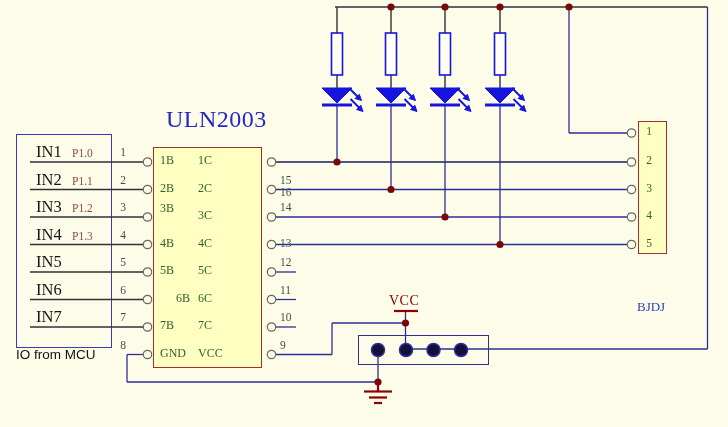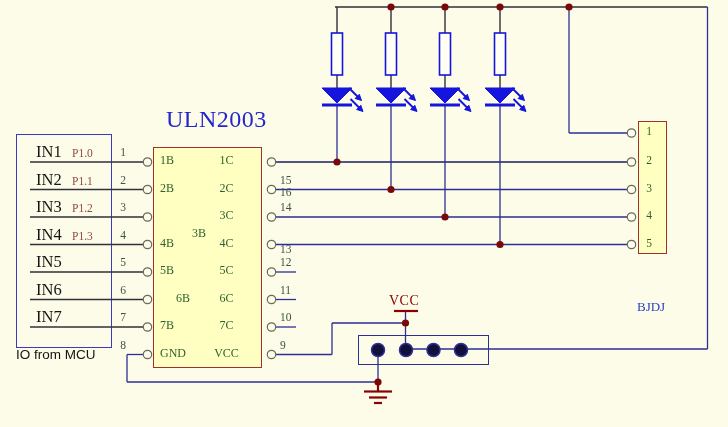--- a/index.html
+++ b/index.html
@@ -15,21 +15,21 @@
   .title{left:166px;top:106px;font-size:24px;color:#2525cc;letter-spacing:.5px;}
   .io-caption{left:16px;top:348px;font-family:"Liberation Sans",sans-serif;font-size:13.5px;color:#141414;}
   .st-caption{left:612px;top:94px;font-family:"Liberation Sans",sans-serif;font-size:13.5px;color:#141414;}
   .bjdj{left:637px;top:256px;font-size:13px;color:#2b3fbf;margin-top:44px;}
   .vcc-lbl{left:389px;top:293px;font-size:14px;color:#8B0000;letter-spacing:.5px;}
   .in-lbl{font-size:16.5px;color:#151515;}
   .port-lbl{font-size:11.5px;color:#8f4a4a;}
   .pin-num{font-size:11.5px;color:#3d5248;}
   .num-l{text-align:right;}
   .pin-name{font-size:12px;color:#2f6030;}
-  .pin-name-r{text-align:center;}
+  .pin-name-r{text-align:left;}
   .step-num{font-size:11.5px;color:#2f6030;text-align:center;}
 </style>
 </head>
 <body>
 
 <div id="canvas">
 
   <div class="box io-box"></div>
   <div class="box ic-box"></div>
   <div class="box st-box"></div>
@@ -178,38 +178,38 @@
     <span class="t in-lbl" style="left: 36px; top: 225.5px;">IN4</span>
     <span class="t port-lbl" style="left: 72px; top: 229.5px; text-align: right;">P1.3</span>
     <span class="t in-lbl" style="left: 36px; top: 253px;">IN5</span>
     <span class="t in-lbl" style="left: 36px; top: 280.5px;">IN6</span>
     <span class="t in-lbl" style="left: 36px; top: 308px;">IN7</span>
     <span class="t pin-num num-l" style="left: 100px; top: 146px; width: 26px;">1</span>
     <span class="t pin-name" style="left: 160px; top: 154px;">1B</span>
     <span class="t pin-num num-l" style="left: 100px; top: 173.5px; width: 26px;">2</span>
     <span class="t pin-name" style="left: 160px; top: 181.5px;">2B</span>
     <span class="t pin-num num-l" style="left: 100px; top: 201px; width: 26px;">3</span>
-    <span class="t pin-name" style="left: 160px; top: 227px; margin-left: 32px;">3B</span>
+    <span class="t pin-name" style="left: 160px; top: 202px;">3B</span>
     <span class="t pin-num num-l" style="left: 100px; top: 228.5px; width: 26px;">4</span>
     <span class="t pin-name" style="left: 160px; top: 236.5px;">4B</span>
     <span class="t pin-num num-l" style="left: 100px; top: 256px; width: 26px;">5</span>
     <span class="t pin-name" style="left: 160px; top: 264px;">5B</span>
     <span class="t pin-num num-l" style="left: 100px; top: 283.5px; width: 26px;">6</span>
     <span class="t pin-name" style="left: 176px; top: 291.5px;">6B</span>
     <span class="t pin-num num-l" style="left: 100px; top: 311px; width: 26px;">7</span>
     <span class="t pin-name" style="left: 160px; top: 319px;">7B</span>
     <span class="t pin-num num-l" style="left: 100px; top: 338.5px; width: 26px;">8</span>
     <span class="t pin-name" style="left: 160px; top: 346.5px;">GND</span>
     <span class="t pin-num" style="left: 280px; top: 146px; margin-top: 40px;">16</span>
     <span class="t pin-name pin-name-r" style="left: 198px; top: 154px; width: 57px;">1C</span>
     <span class="t pin-num" style="left: 280px; top: 173.5px;">15</span>
     <span class="t pin-name pin-name-r" style="left: 198px; top: 181.5px; width: 57px;">2C</span>
     <span class="t pin-num" style="left: 280px; top: 201px;">14</span>
     <span class="t pin-name pin-name-r" style="left: 198px; top: 209px; width: 57px;">3C</span>
-    <span class="t pin-num" style="left: 280px; top: 243px; text-align: right;">13</span>
+    <span class="t pin-num" style="left: 280px; top: 237px; text-align: right;">13</span>
     <span class="t pin-name pin-name-r" style="left: 198px; top: 236.5px; width: 57px;">4C</span>
     <span class="t pin-num" style="left: 280px; top: 256px;">12</span>
     <span class="t pin-name pin-name-r" style="left: 198px; top: 264px; width: 57px;">5C</span>
     <span class="t pin-num" style="left: 280px; top: 283.5px;">11</span>
     <span class="t pin-name pin-name-r" style="left: 198px; top: 291.5px; width: 57px;">6C</span>
     <span class="t pin-num" style="left: 280px; top: 311px;">10</span>
     <span class="t pin-name pin-name-r" style="left: 198px; top: 319px; width: 57px;">7C</span>
     <span class="t pin-num" style="left: 280px; top: 338.5px;">9</span>
     <span class="t pin-name pin-name-r" style="left: 198px; top: 346.5px; width: 57px;">VCC</span>
     <span class="t step-num" style="left: 641px; top: 125px; width: 16px;">1</span>

